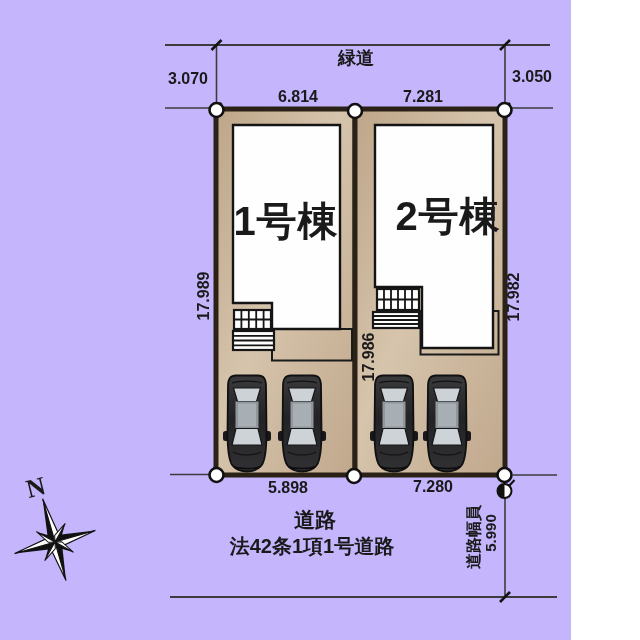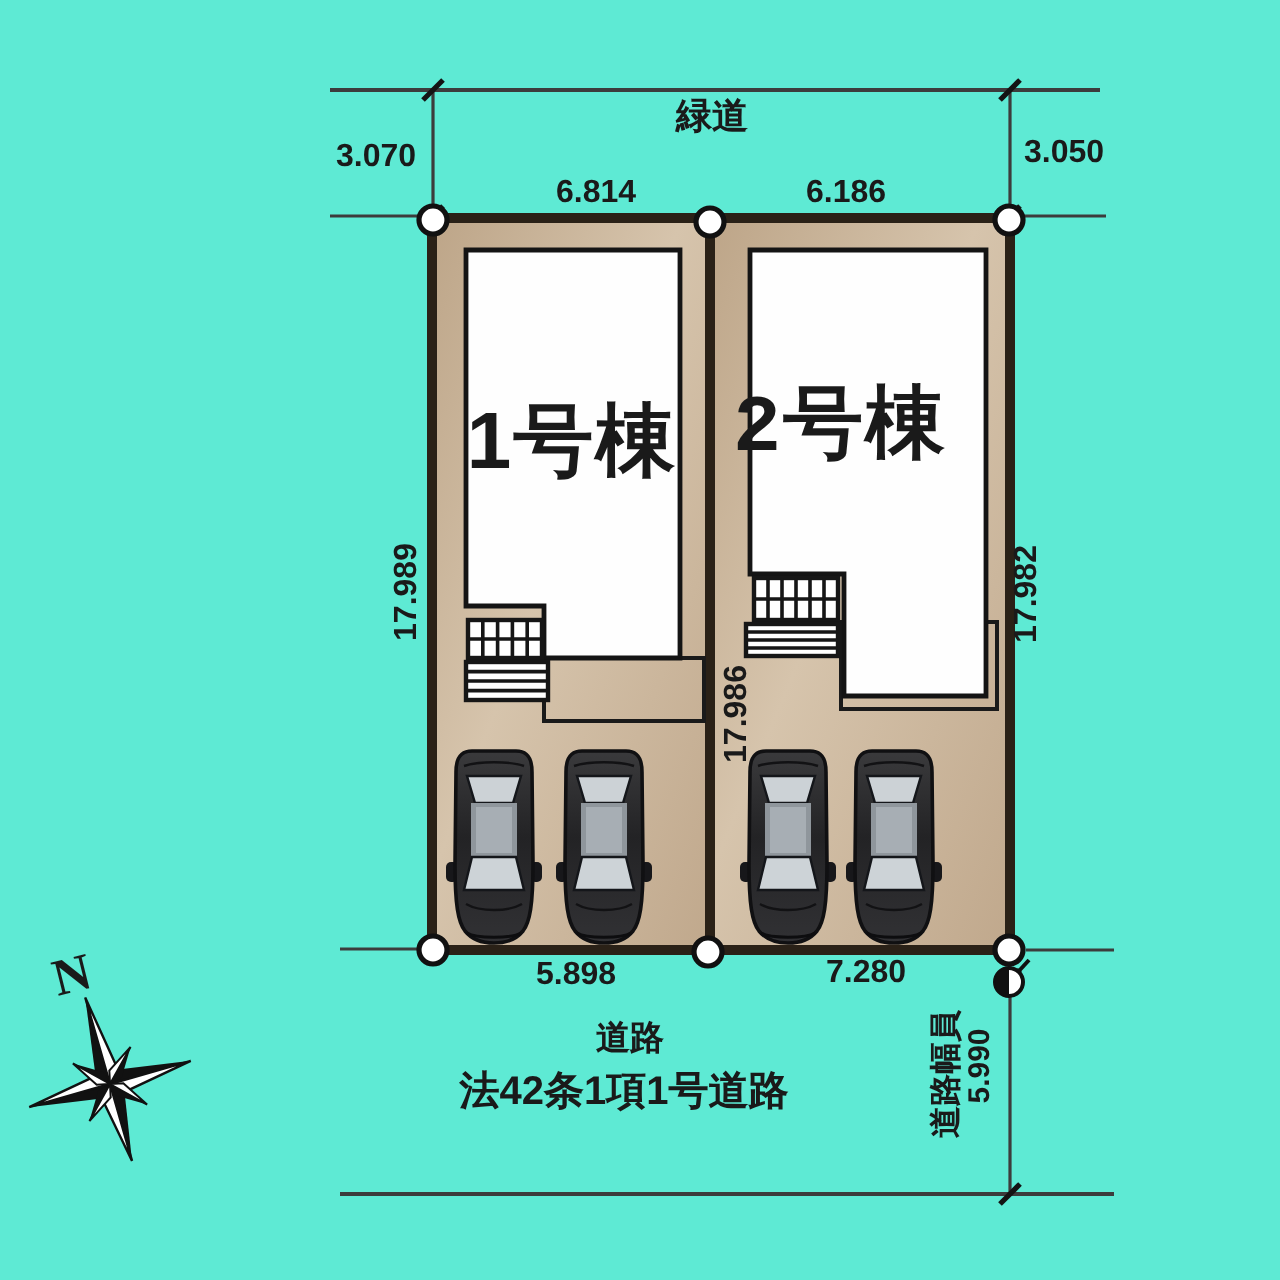--- a/index.html
+++ b/index.html
@@ -1,29 +1,29 @@
 <!DOCTYPE html>
 <html><head>
 <meta charset="utf-8">
 <style>
   html,body{margin:0;padding:0;background:#fff;}
   .canvas{
-    position:relative;width:640px;height:640px;background:#5eead4;overflow:hidden;
+    position:relative;width:571px;height:640px;background:#c4b5fd;overflow:hidden;
     font-family:"Liberation Sans","DejaVu Sans",sans-serif;color:#1a1a1a;
   }
   .plan-svg{position:absolute;left:0;top:0;}
   .txt{
     position:absolute;transform:translate(-50%,-50%);
     font-weight:bold;white-space:nowrap;color:#1a1a1a;line-height:1;
   }
   .fs15{font-size:15px;}
   .fs16{font-size:16px;}
   .fs18{font-size:18px;}
   .fs20{font-size:20px;}
-  .fs21{font-size:17px;}
+  .fs21{font-size:21px;}
   .fs40{font-size:40px;letter-spacing:1px;}
   .serifN{font-family:"Liberation Serif","DejaVu Serif",serif;font-size:26px;}
 </style>
 </head>
 <body>
 
 <div class="canvas">
 
   <svg class="plan-svg" width="640" height="640" viewBox="0 0 640 640">
     <defs>
@@ -139,24 +139,24 @@
       <path d="M0,0 L-15,-15 L-1.5,-6.5 Z" fill="#111111"></path>
       <path d="M0,0 L-15,-15 L-6.5,-1.5 Z" fill="#ffffff" stroke="#111111" stroke-width="1"></path>
     </g>
   </svg>
 
   <div class="txt fs18" style="left:356px;top:58px;">緑道</div>
   <div class="txt fs16" style="left:188px;top:79px;">3.070</div>
   <div class="txt fs16" style="left:532px;top:77px;">3.050</div>
 
   <div class="txt fs16" style="left:286px;top:97px;margin-left:12px;">6.814</div>
-  <div class="txt fs16" style="left:423px;top:97px;">6.186</div>
+  <div class="txt fs16" style="left:423px;top:97px;">7.281</div>
 
   <div class="txt fs40" style="left:286px;top:221px;">1号棟</div>
-  <div class="txt fs40" style="left:420px;top:216px;font-family:Liberation Mono, monospace;">2号棟</div>
+  <div class="txt fs40" style="left:448px;top:216px;">2号棟</div>
 
   <div class="txt fs16" style="left:204px;top:296px;transform:translate(-50%,-50%) rotate(-90deg);">17.989</div>
   <div class="txt fs16" style="left:514px;top:297px;transform:translate(-50%,-50%) rotate(-90deg);">17.982</div>
   <div class="txt fs16" style="left:369px;top:357px;transform:translate(-50%,-50%) rotate(-90deg);">17.986</div>
 
   <div class="txt fs16" style="left:288px;top:488px;">5.898</div>
   <div class="txt fs16" style="left:433px;top:487px;">7.280</div>
 
   <div class="txt fs21" style="left:315px;top:519px;">道路</div>
   <div class="txt fs20" style="left:312px;top:546px;">法42条1項1号道路</div>

